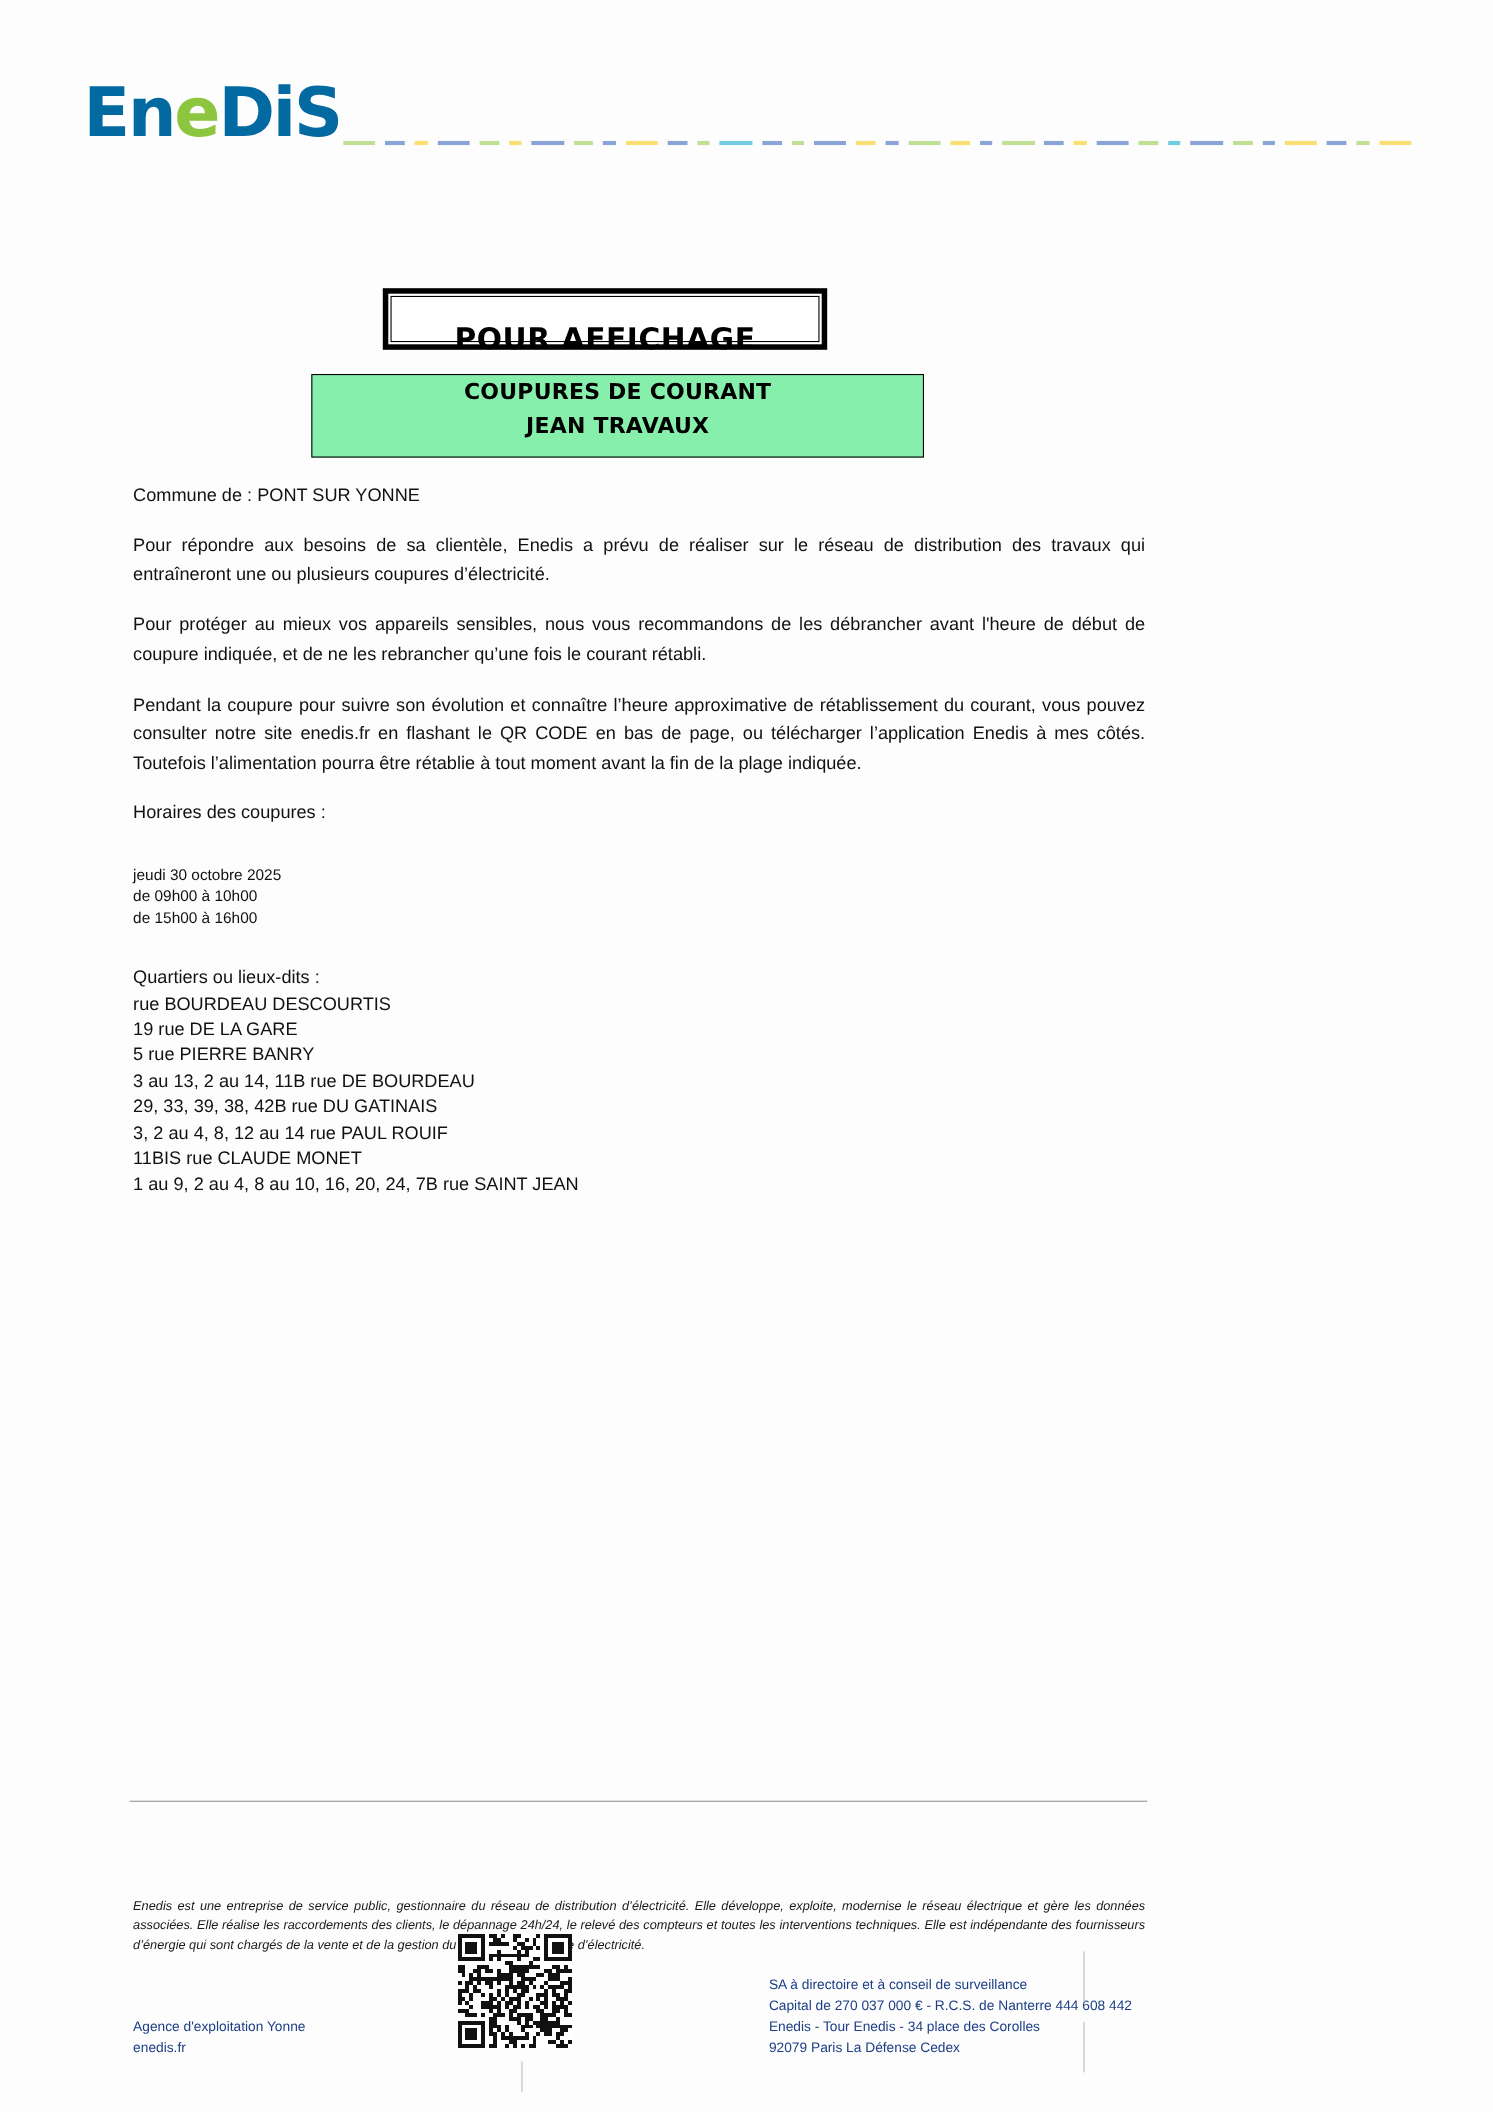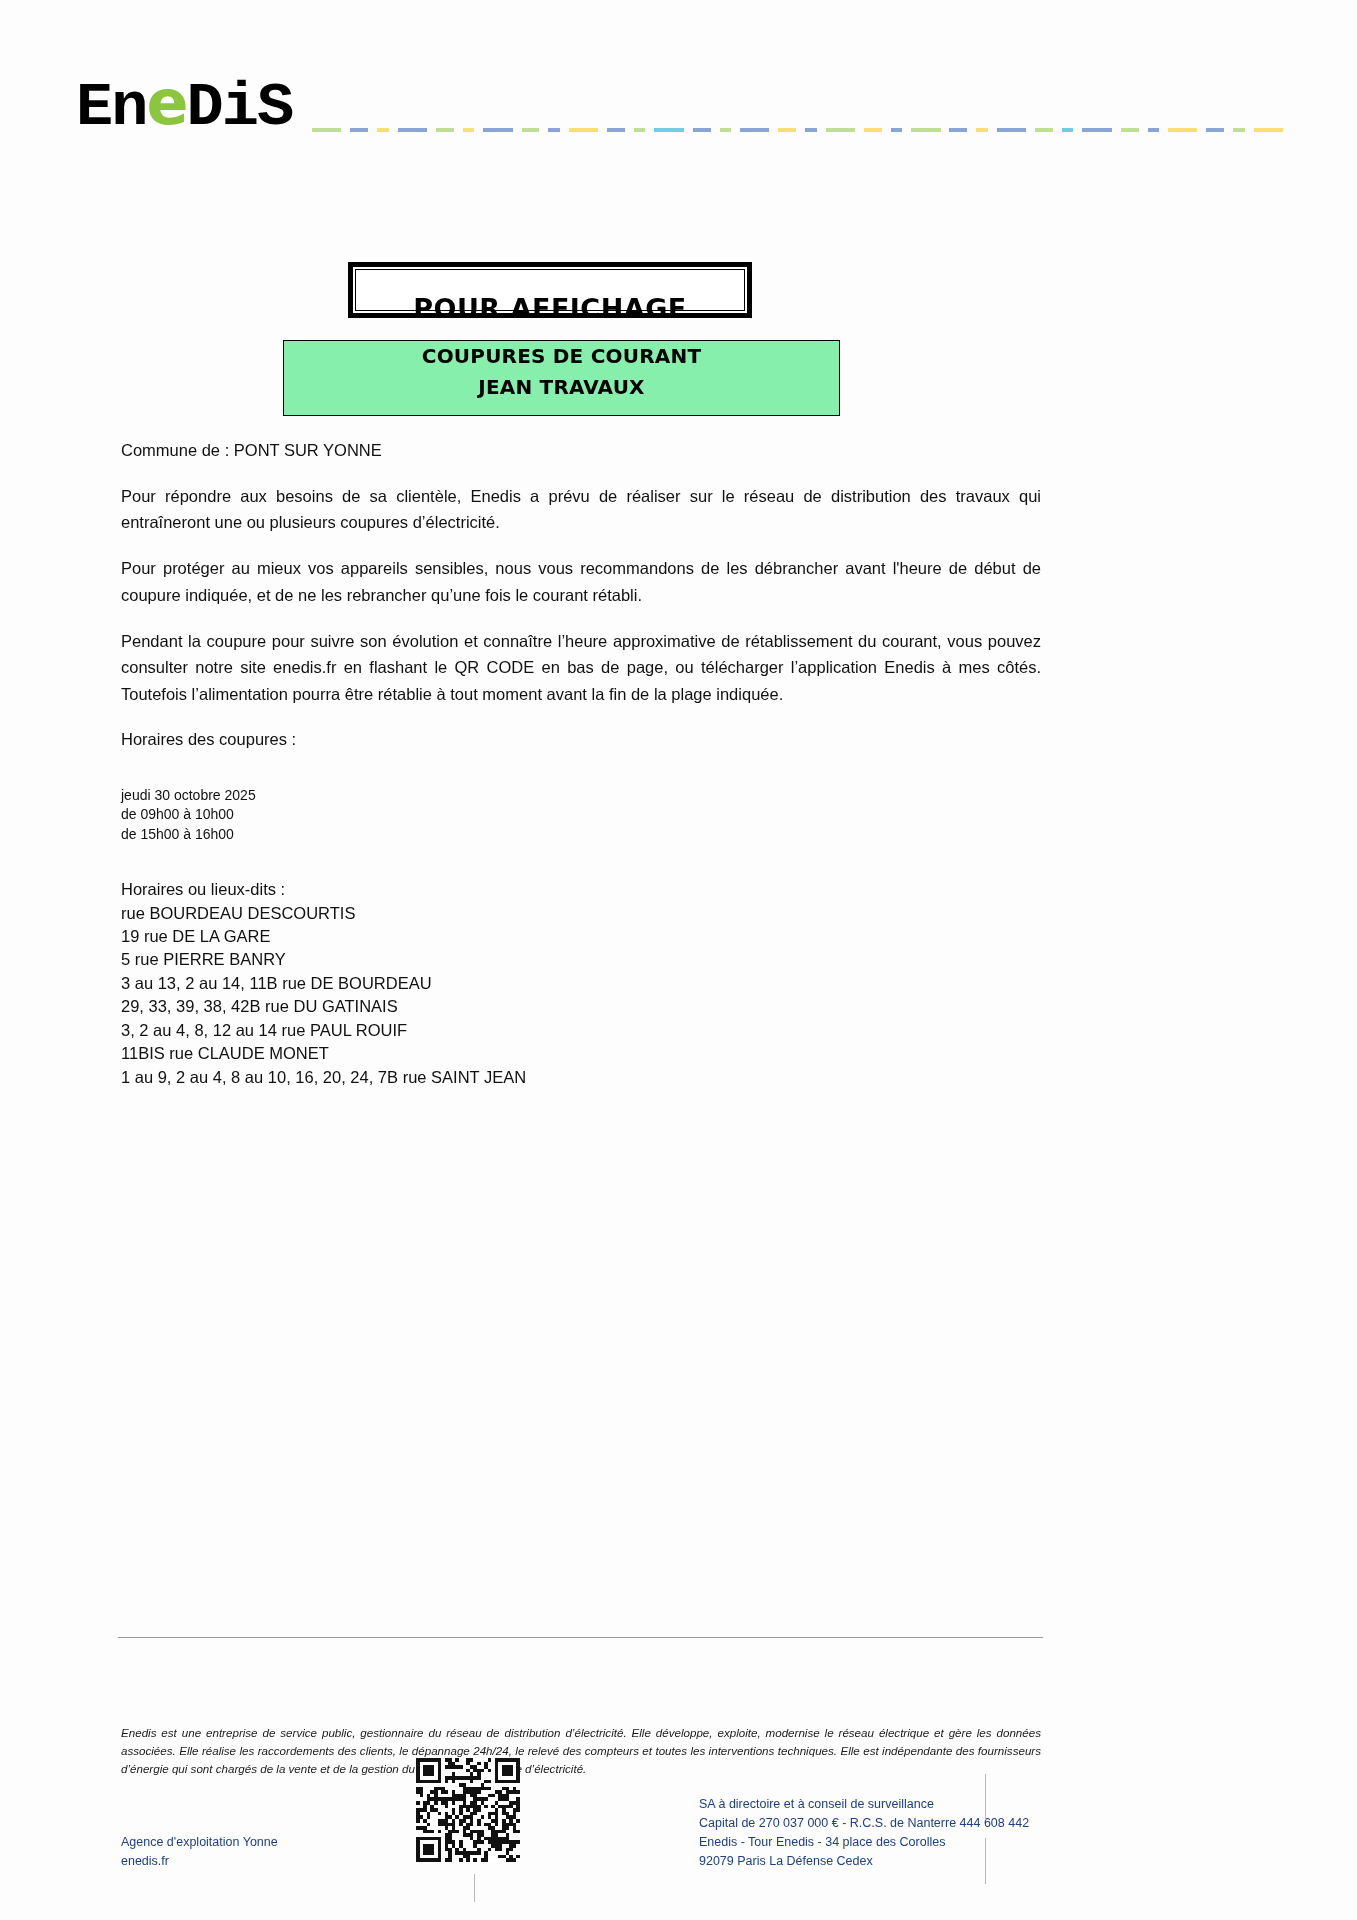--- a/index.html
+++ b/index.html
@@ -38,21 +38,21 @@
     align-items: flex-end;
   }
   .logo-text {
     font-family: "DejaVu Sans", sans-serif;
     font-weight: 700;
     font-size: 62px;
     letter-spacing: -2px;
     line-height: 1;
     white-space: nowrap;
   }
-  .logo-blue { color: #000000; font-family: Liberation Mono, monospace; }
+  .logo-blue { color: #0369a1; }
   .logo-green { color: #8cc63e; }
 
   .logo-rule {
     position: absolute;
     left: 312px;
     top: 128px;
     width: 980px;
     height: 4px;
     display: flex;
     overflow: hidden;
@@ -298,21 +298,21 @@
     <p class="para">Pendant la coupure pour suivre son évolution et connaître l’heure approximative de rétablissement du courant, vous pouvez consulter notre site enedis.fr en flashant le QR CODE en bas de page, ou télécharger l’application Enedis à mes côtés. Toutefois l’alimentation pourra être rétablie à tout moment avant la fin de la plage indiquée.</p>
     <div class="horaires-label">Horaires des coupures :</div>
 
     <div class="schedule">
       <div>jeudi 30 octobre 2025</div>
       <div>de 09h00 à 10h00</div>
       <div>de 15h00 à 16h00</div>
     </div>
 
     <div class="quartiers">
-      <div>Horaires ou lieux-dits :</div>
+      <div>Quartiers ou lieux-dits :</div>
       <div>rue BOURDEAU DESCOURTIS</div>
       <div>19 rue DE LA GARE</div>
       <div>5 rue PIERRE BANRY</div>
       <div>3 au 13, 2 au 14, 11B rue DE BOURDEAU</div>
       <div>29, 33, 39, 38, 42B rue DU GATINAIS</div>
       <div>3, 2 au 4, 8, 12 au 14 rue PAUL ROUIF</div>
       <div>11BIS rue CLAUDE MONET</div>
       <div>1 au 9, 2 au 4, 8 au 10, 16, 20, 24, 7B rue SAINT JEAN</div>
     </div>
   </div>

